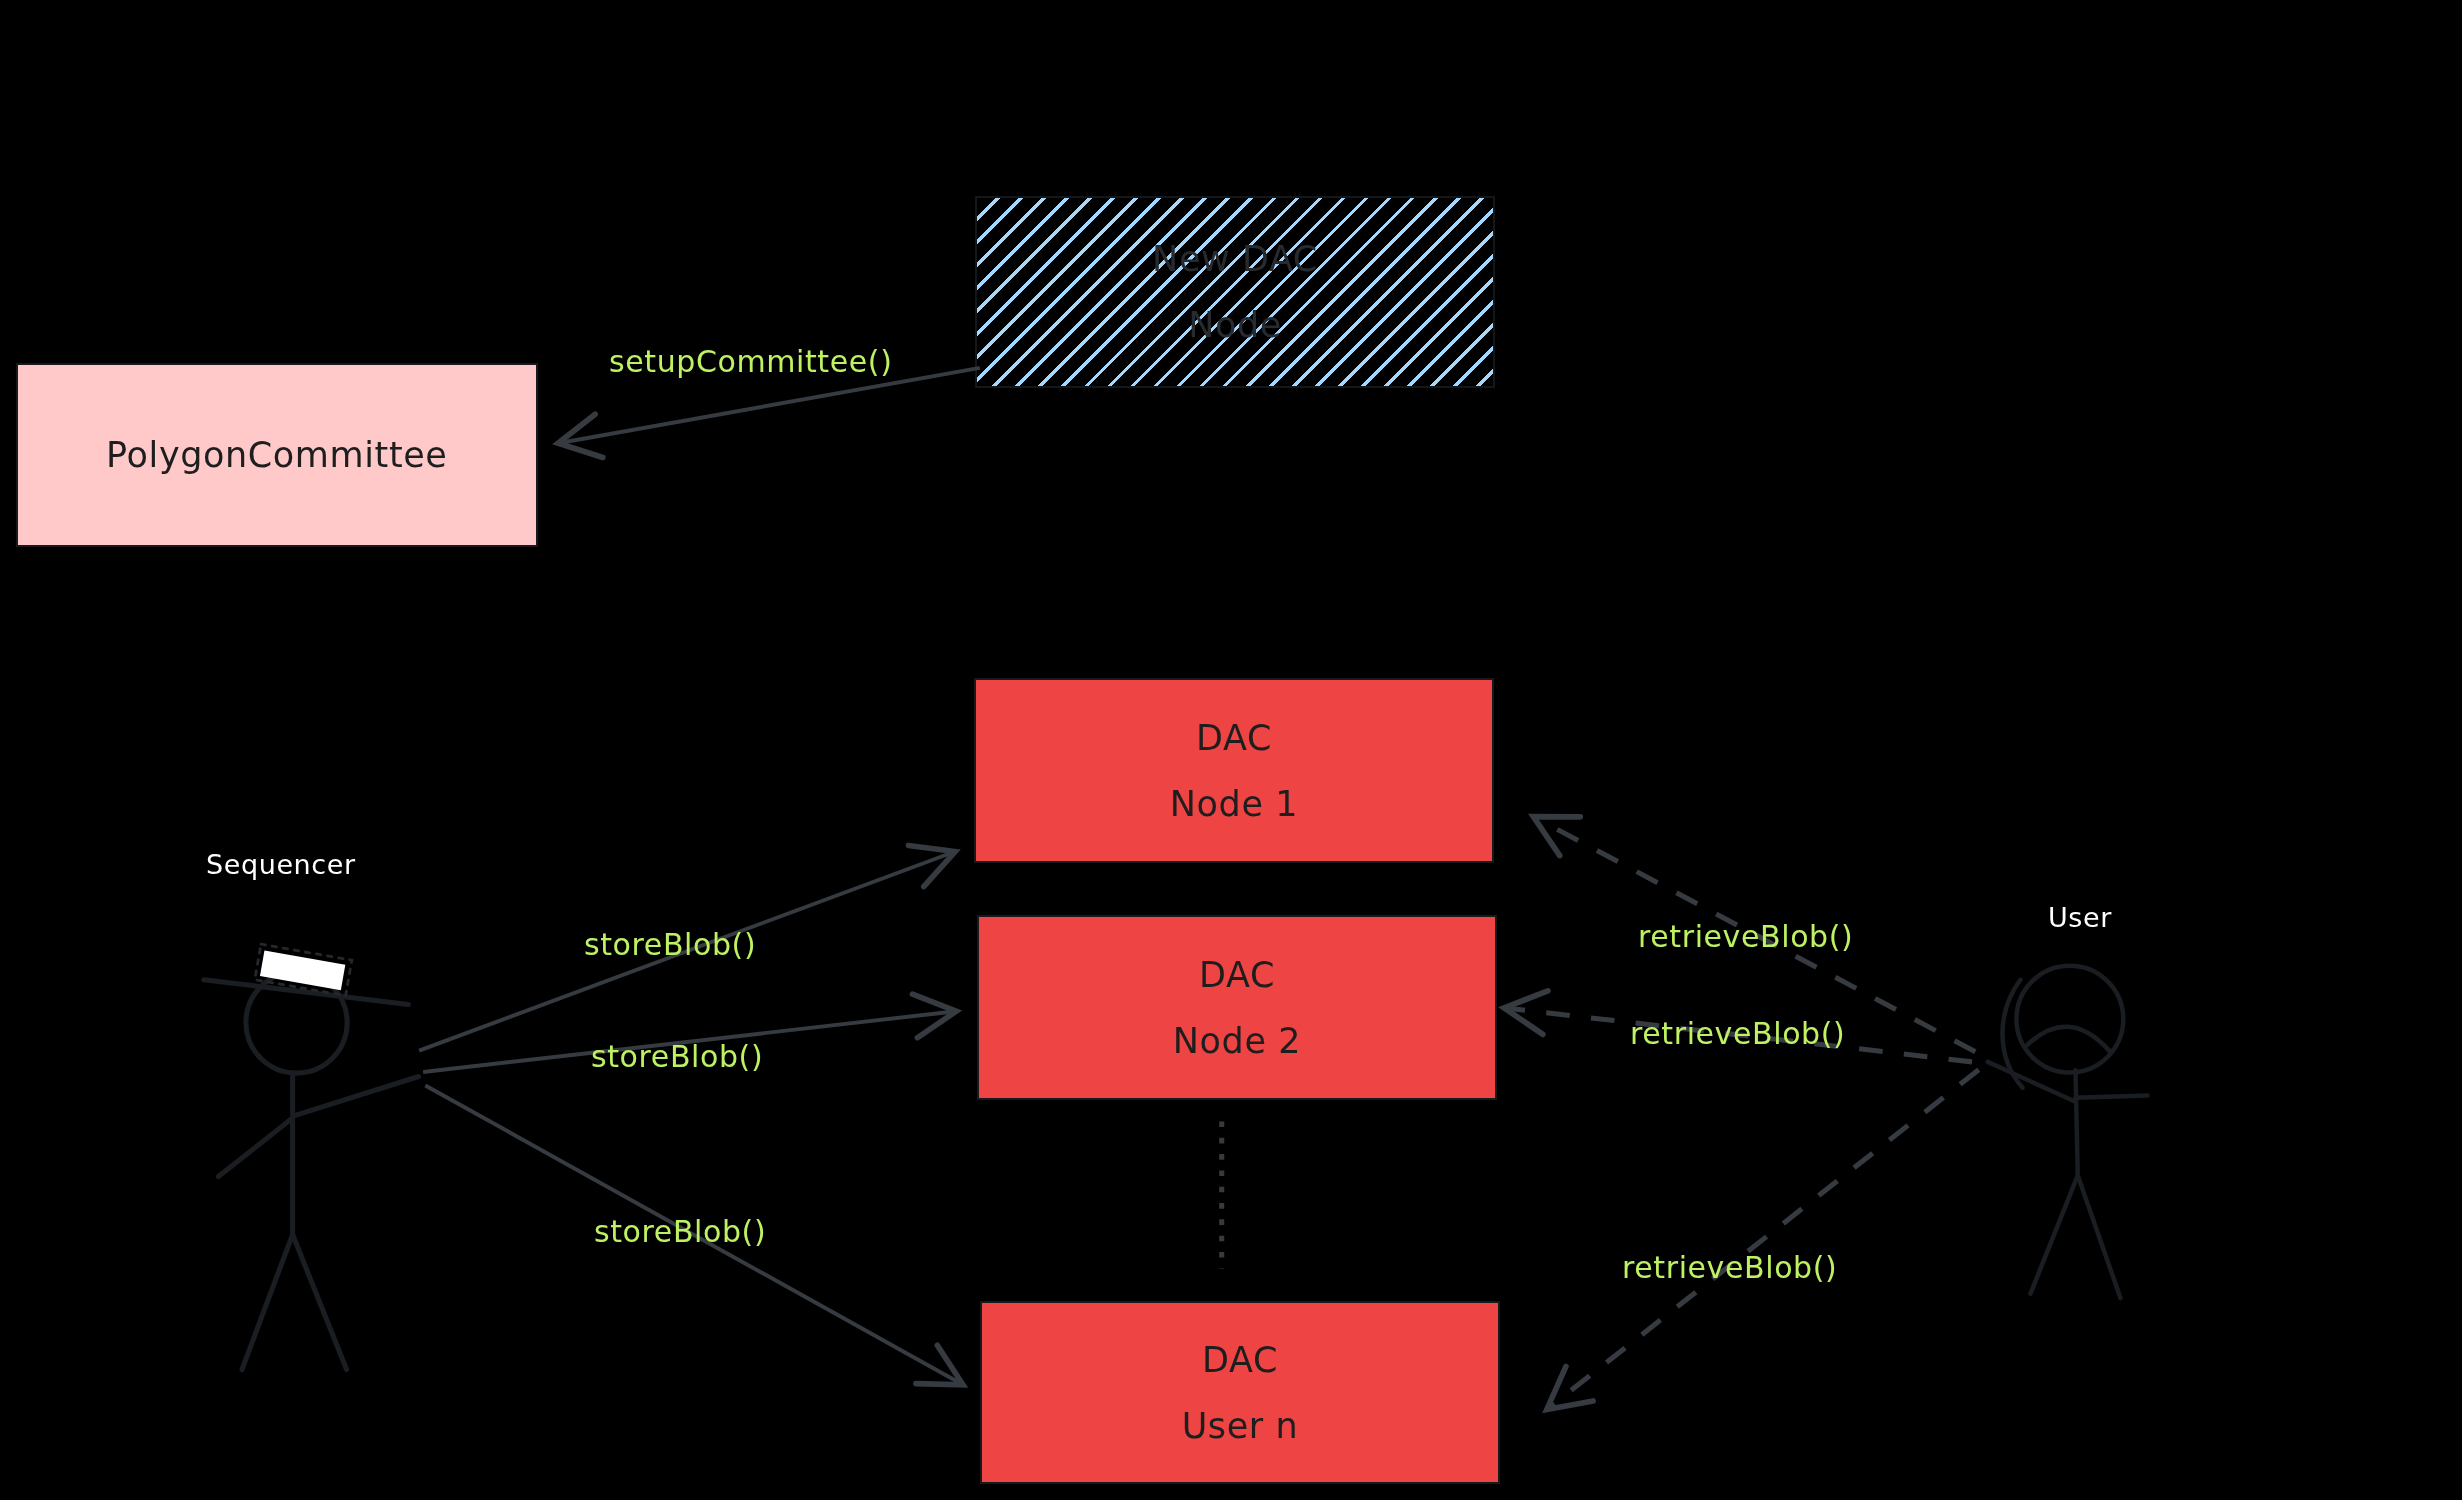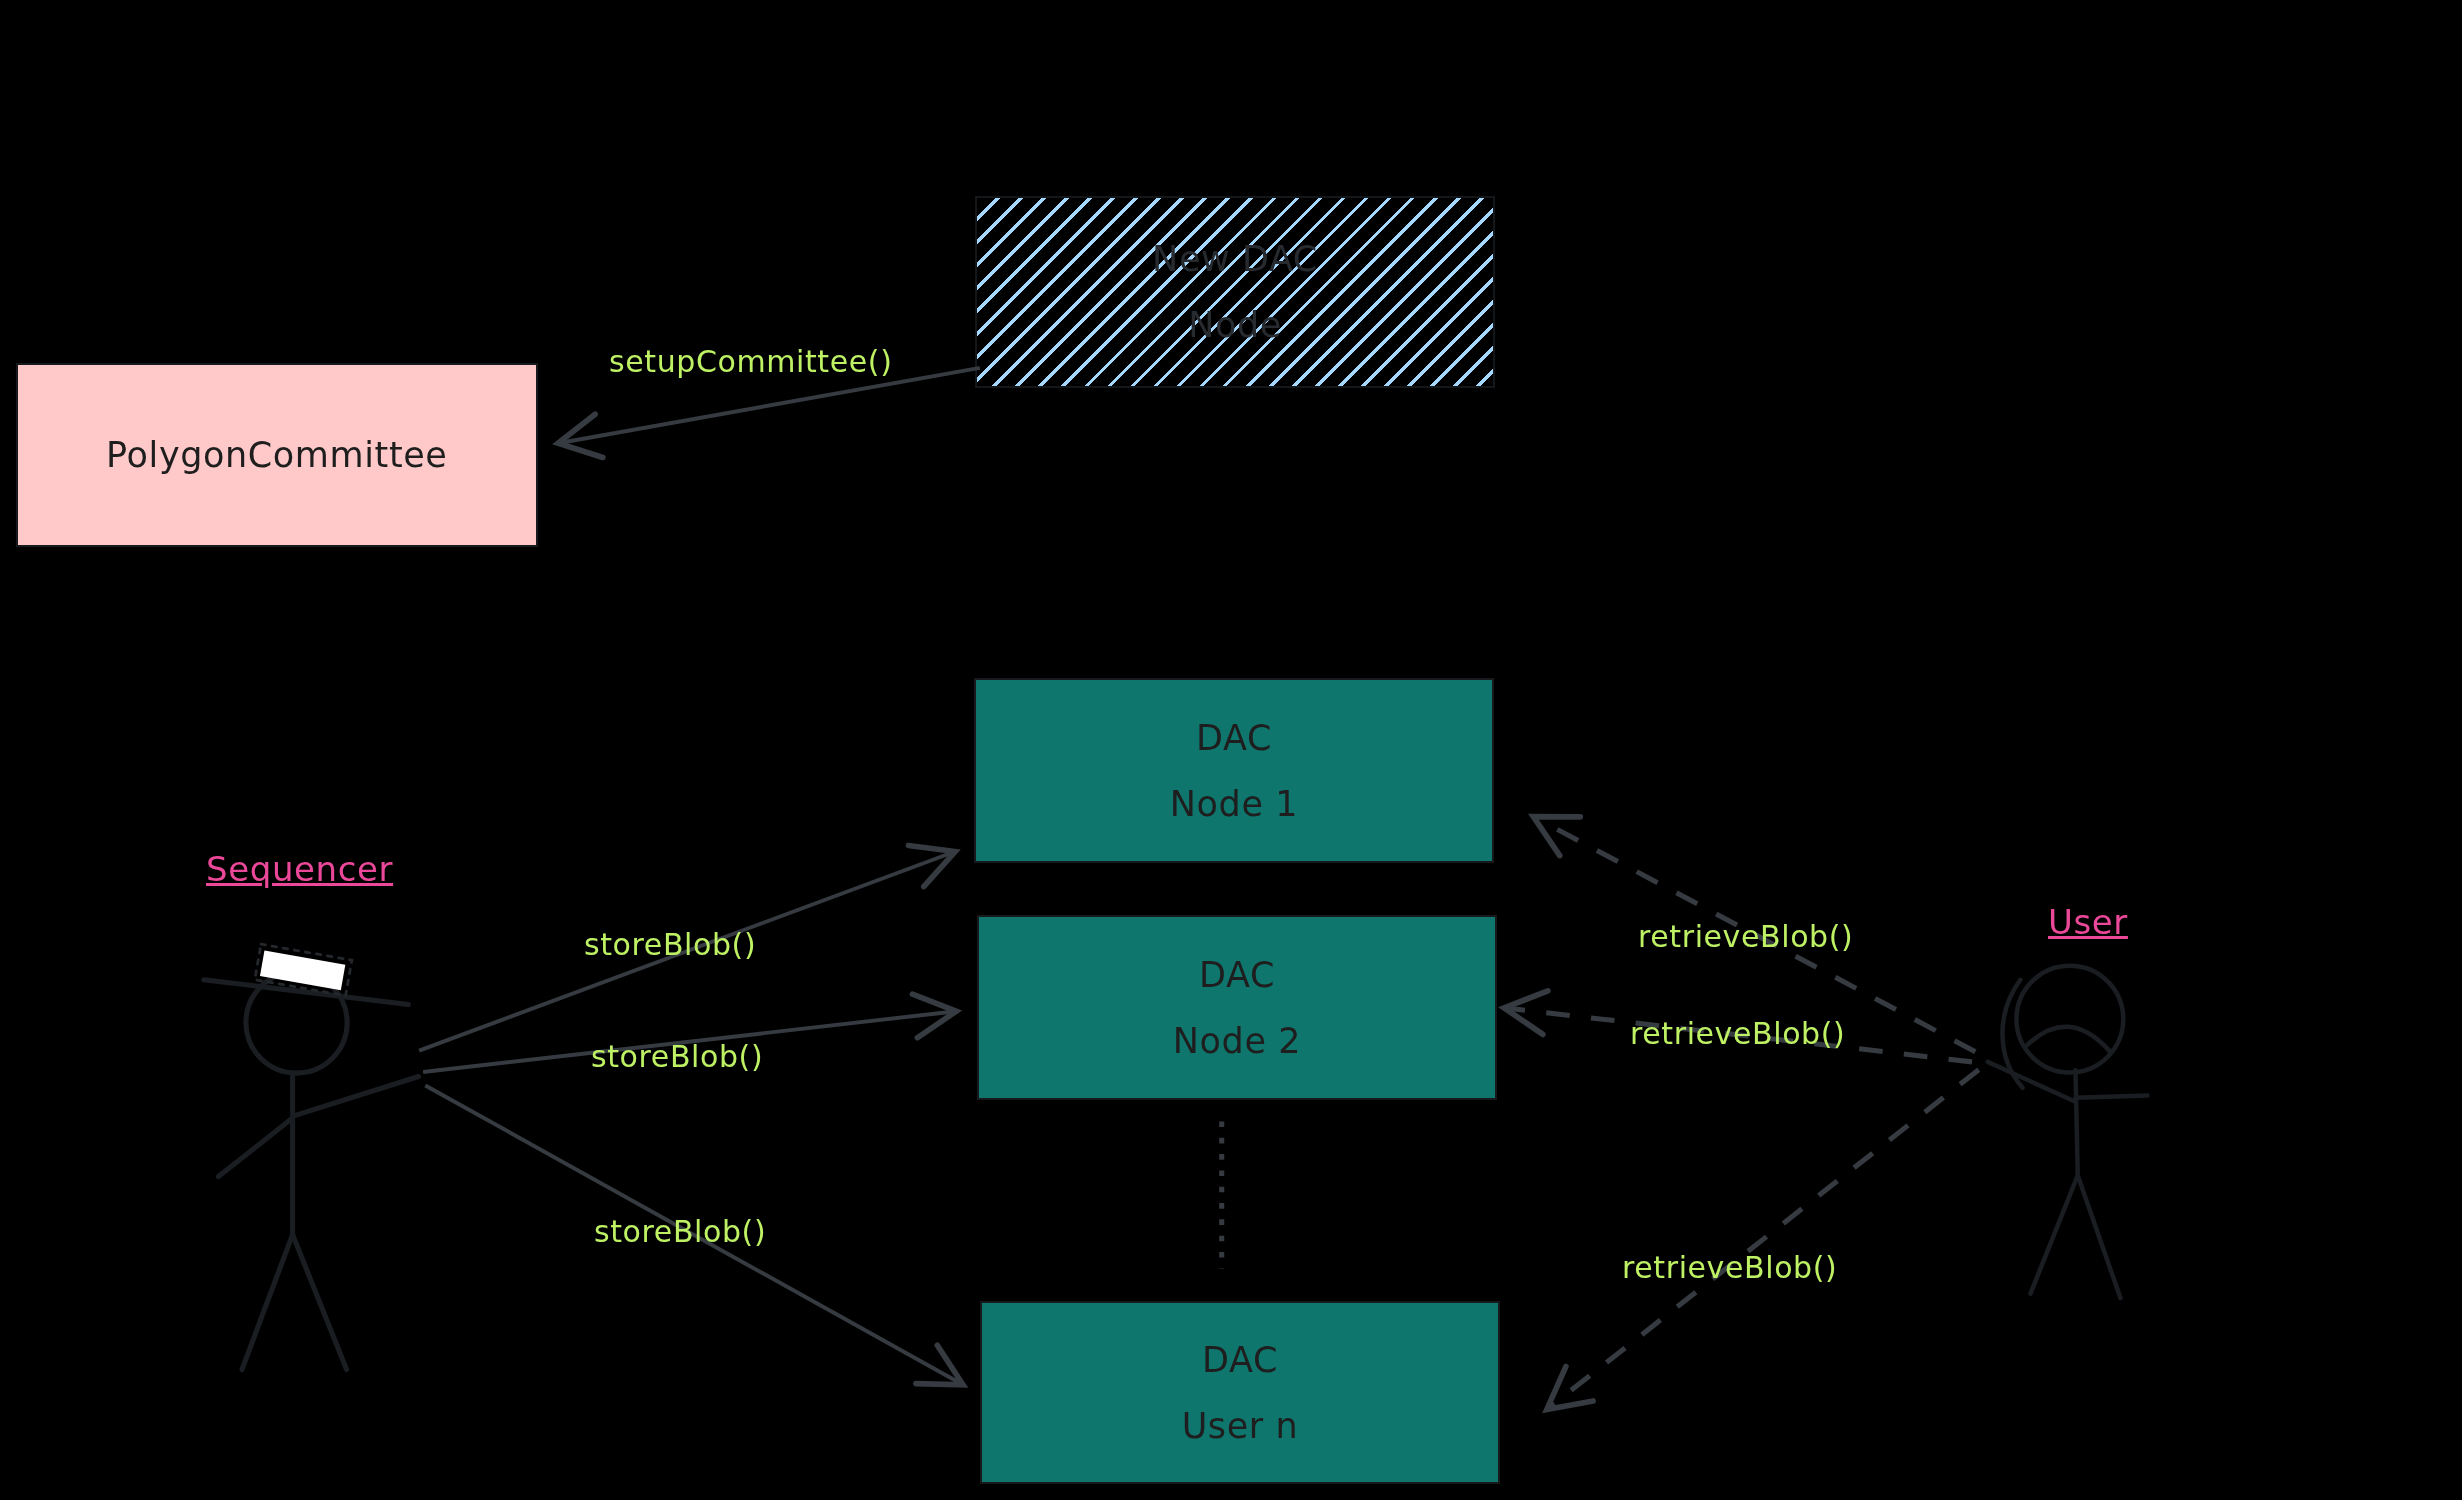--- a/index.html
+++ b/index.html
@@ -2,25 +2,25 @@
 <html style="font-size:9px"><head>
 <meta charset="utf-8">
 <style>
   html,body{margin:0;padding:0;background:#000;}
   .canvas{
     position:relative;width:2462px;height:1500px;background:#000;overflow:hidden;
     font-family:"DejaVu Sans",sans-serif;
   }
   .note{position:absolute;color:#363b41;font-size:30px;line-height:47px;letter-spacing:0.6px;z-index:3;white-space:nowrap;}
   .edge-label{position:absolute;color:#bef264;font-size:30px;letter-spacing:0.6px;z-index:3;white-space:nowrap;}
-  .actor-label{position:absolute;color:#ec4899;font-size:34px;letter-spacing:0.6px;z-index:3;white-space:nowrap;text-decoration:underline;}
+  .actor-label{position:absolute;color:#ffffff;font-size:27px;letter-spacing:0.6px;z-index:3;white-space:nowrap;}
   .shape{position:absolute;box-sizing:border-box;display:flex;flex-direction:column;align-items:center;justify-content:center;z-index:1;}
   .shape .bl{font-size:35px;line-height:66px;color:#1e1e1e;letter-spacing:0.6px;white-space:nowrap;text-align:center;}
   .pink{background:#ffc9c9;border:2.8px solid #17191d;}
-  .blue{background:#0f766e;border:2.8px solid #17191d;}
+  .blue{background:#ef4444;border:2.8px solid #17191d;}
   .hatched{
     background:repeating-linear-gradient(135deg, rgba(0,0,0,0) 0 13px, #a5d8ff 13px 16.3px);
     border:2.8px solid #14171a;
     align-items:center;
   }
   .hatched .bl{color:#272b30;}
   svg.overlay{position:absolute;left:0;top:0;z-index:2;}
 </style>
 </head>
 <body>

